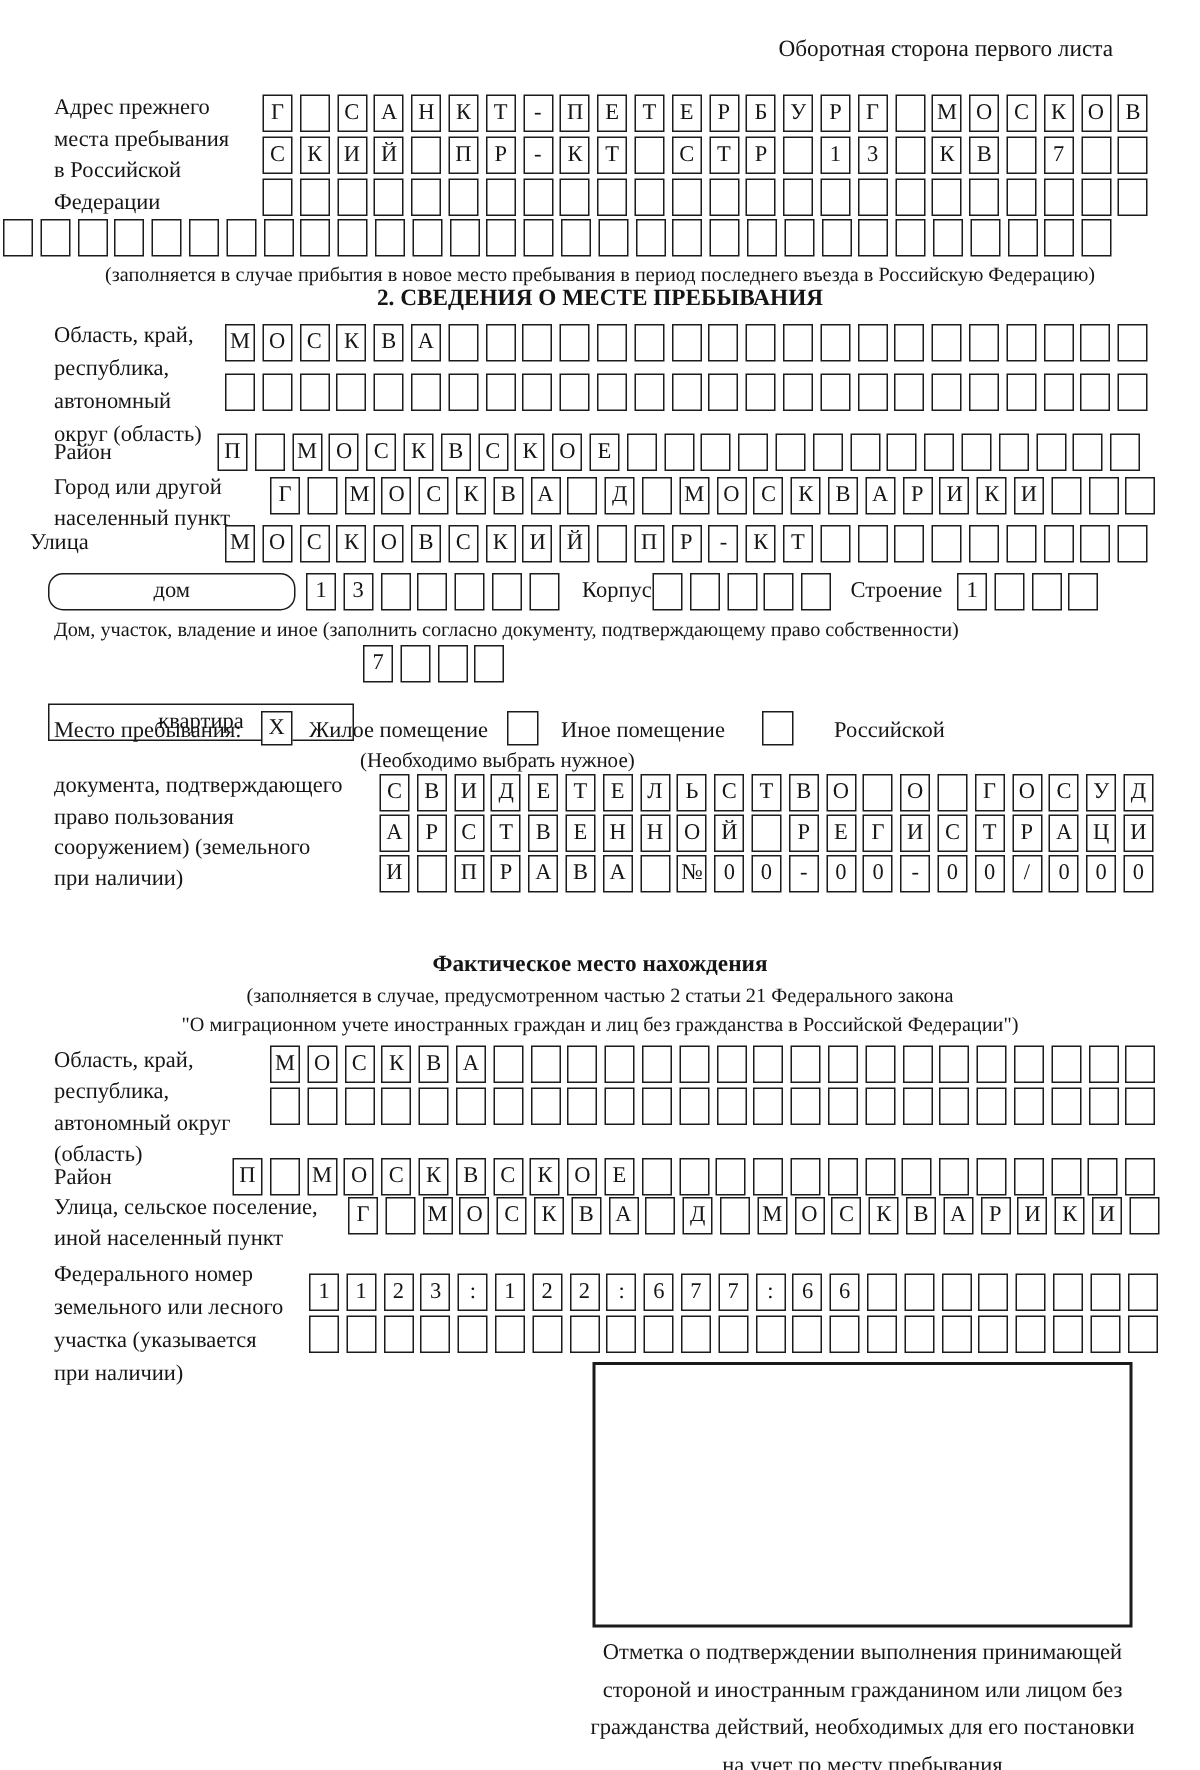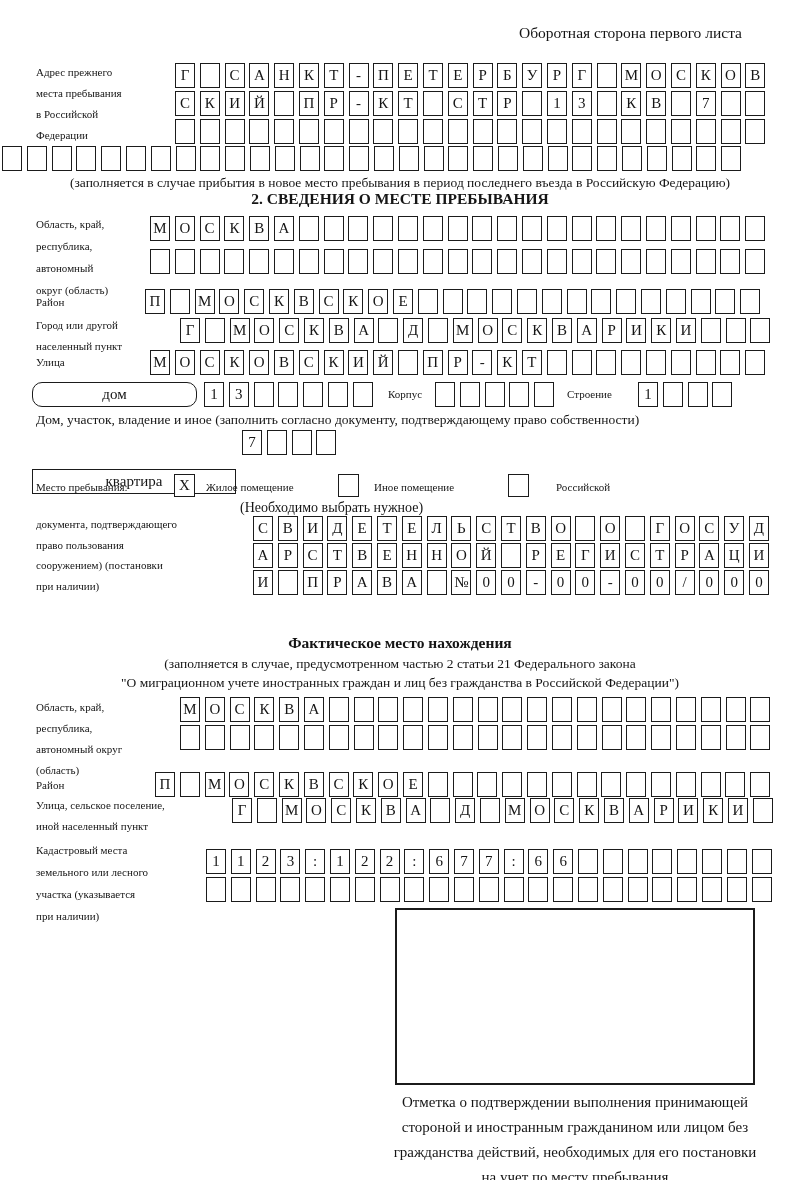--- a/index.html
+++ b/index.html
@@ -1,21 +1,21 @@
 <!DOCTYPE html>
 <html><head>
 <meta charset="utf-8">
 <style>
   html,body { margin:0; padding:0; background:#ffffff; }
   .page {
     position:relative; width:800px; height:1180px; background:#ffffff;
     font-family:"Liberation Serif","DejaVu Serif",serif; color:#151515; overflow:hidden;
   }
   .abs { position:absolute; }
-  .lbl { font-size:11px; line-height:21px; white-space:nowrap; }
+  .lbl { font-size:15px; line-height:21px; white-space:nowrap; }
   .small { font-size:13.5px; line-height:18px; white-space:nowrap; }
   .boldc { font-weight:bold; font-size:15.5px; }
   .center { width:800px; text-align:center; }
   .boxrow { position:absolute; display:flex; gap:4.8px; }
   .cell {
     width:18px; height:23px; border:1.5px solid #1b1b1b; background:#fff;
     display:flex; align-items:center; justify-content:center;
     font-size:15px; line-height:1; flex:0 0 auto;
   }
   .bigbox {
@@ -270,21 +270,21 @@
       <span class="cell">А</span>
       <span class="cell">Р</span>
       <span class="cell">И</span>
       <span class="cell">К</span>
       <span class="cell">И</span>
       <span class="cell"></span>
       <span class="cell"></span>
       <span class="cell"></span>
     </div>
 
-  <div class="abs lbl" style="left:36px; top:352px;">Улица</div>
+  <div class="abs lbl" style="left:20px; top:352px;">Улица</div>
   <div class="boxrow" style="left:150px; top:350px;">
       <span class="cell">М</span>
       <span class="cell">О</span>
       <span class="cell">С</span>
       <span class="cell">К</span>
       <span class="cell">О</span>
       <span class="cell">В</span>
       <span class="cell">С</span>
       <span class="cell">К</span>
       <span class="cell">И</span>
@@ -346,21 +346,21 @@
   <div class="abs lbl" style="left:206px; top:477px;">Жилое помещение</div>
   <div class="checkbox" style="left:338px; top:474px;"></div>
   <div class="abs lbl" style="left:374px; top:477px;">Иное помещение</div>
   <div class="checkbox" style="left:508px; top:474px;"></div>
   <div class="abs lbl" style="left:556px; top:477px;">Российской</div>
   <div class="abs small" style="left:240px; top:499px; font-size:14px;">(Необходимо выбрать нужное)</div>
 
   <div class="abs lbl" style="left:36px; top:514px; line-height:20.5px;">
       <div>документа, подтверждающего</div>
       <div>право пользования</div>
-      <div>сооружением) (постановки</div>
+      <div>сооружением) (земельного</div>
       <div>при наличии)</div>
     </div>
   <div class="boxrow" style="left:253px; top:516px;">
       <span class="cell">С</span>
       <span class="cell">В</span>
       <span class="cell">И</span>
       <span class="cell">Д</span>
       <span class="cell">Е</span>
       <span class="cell">Т</span>
       <span class="cell">Е</span>
@@ -541,21 +541,21 @@
       <span class="cell">В</span>
       <span class="cell">А</span>
       <span class="cell">Р</span>
       <span class="cell">И</span>
       <span class="cell">К</span>
       <span class="cell">И</span>
       <span class="cell"></span>
     </div>
 
   <div class="abs lbl" style="left:36px; top:839px; line-height:22px;">
-      <div>Кадастровый места</div>
+      <div>Федерального номер</div>
       <div>земельного или лесного</div>
       <div>участка (указывается</div>
       <div>при наличии)</div>
     </div>
   <div class="boxrow" style="left:206px; top:849px;">
       <span class="cell">1</span>
       <span class="cell">1</span>
       <span class="cell">2</span>
       <span class="cell">3</span>
       <span class="cell">:</span>

